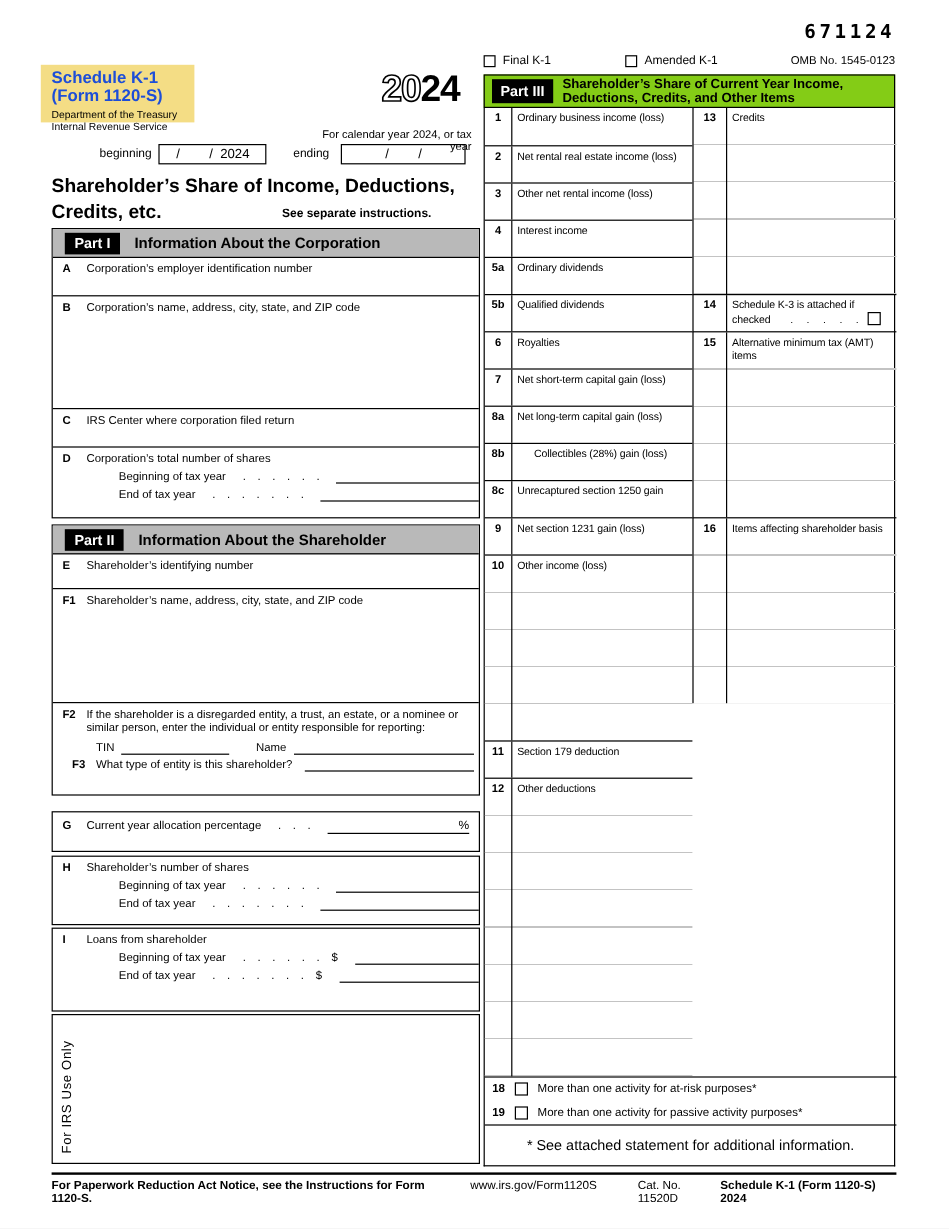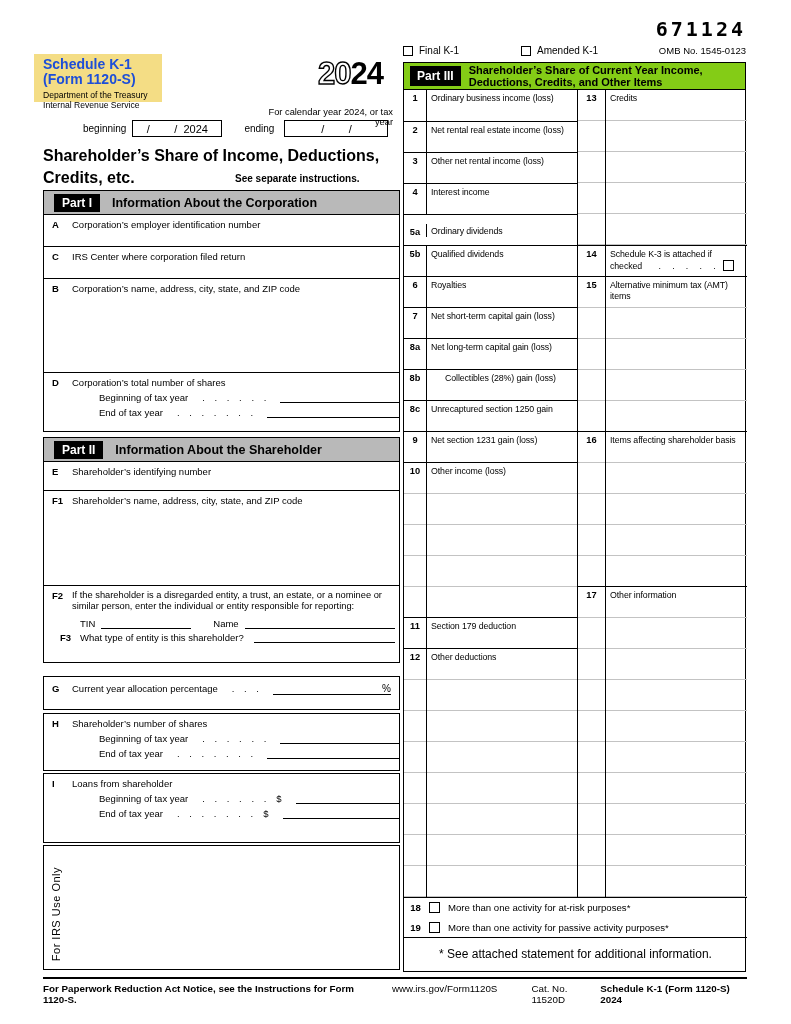--- a/index.html
+++ b/index.html
@@ -2,21 +2,21 @@
 <html><head>
 <meta charset="utf-8">
 <style>
   * { margin:0; padding:0; box-sizing:border-box; }
   html,body { background:#e8e8e8; }
   body { font-family:"Liberation Sans", sans-serif; color:#000; }
   .page { position:relative; width:791px; height:1024px; background:#ffffff; margin:0 auto; overflow:hidden; }
 
   
   .barcode { position:absolute; top:17px; right:45px; font-family:"DejaVu Sans Mono", monospace;
-             font-size:20px; font-weight:bold; letter-spacing:3px; }
+             font-size:16px; font-weight:bold; letter-spacing:3px; }
   .hl-yellow { position:absolute; left:34px; top:54px; width:128px; height:48px;
                background:#f3d978; opacity:.9; }
   .k1-title { position:absolute; left:43px; top:57px; font-size:14px; font-weight:bold;
               line-height:15px; color:#1d4ed8; z-index:2; }
   .treasury { position:absolute; left:43px; top:90px; font-size:8.6px; line-height:10px; z-index:2; }
   .year { position:absolute; left:318px; top:56px; font-size:31px; font-weight:bold; letter-spacing:-1px; }
   .year .outline { color:#fff; -webkit-text-stroke:1.4px #000; font-weight:600; }
   .chkrow { position:absolute; left:403px; top:45px; width:343px; font-size:10px; display:flex; align-items:center; }
   .cb { display:inline-block; width:10px; height:10px; border:1px solid #000; background:#fff; }
   .chkrow .lbl { margin-left:6px; }
@@ -123,25 +123,25 @@
   <div class="see-sep">See separate instructions.</div>
 
   <div class="panel" style="top:190px; height:242px;">
     <div class="partbar">
       <span class="partbadge">Part I</span>
       <span class="ptitle">Information About the Corporation</span>
     </div>
     <div class="lrow" style="height:32px;">
       <span class="letter">A</span><span class="rlabel">Corporation’s employer identification number</span>
     </div>
+    <div class="lrow" style="height:94px;">
+      <span class="letter">B</span><span class="rlabel">Corporation’s name, address, city, state, and ZIP code</span>
+    </div>
     <div class="lrow" style="height:32px;">
       <span class="letter">C</span><span class="rlabel">IRS Center where corporation filed return</span>
-    </div>
-    <div class="lrow" style="height:94px;">
-      <span class="letter">B</span><span class="rlabel">Corporation’s name, address, city, state, and ZIP code</span>
     </div>
     <div class="lrow" style="height:59px;">
       <span class="letter">D</span><span class="rlabel">Corporation’s total number of shares</span>
       <div class="leader-row">
         <span>Beginning of tax year</span>
         <span class="dots">. . . . . .</span>
         <span class="fill"></span>
       </div>
       <div class="leader-row">
         <span>End of tax year</span>
@@ -244,21 +244,21 @@
       <span class="p3lbl">Net rental real estate income (loss)</span>
     </div>
     <div class="p3item bt" style="left:0;top:62px;width:173px;height:31px;">
       <span class="p3num">3</span>
       <span class="p3lbl">Other net rental income (loss)</span>
     </div>
     <div class="p3item bt" style="left:0;top:93px;width:173px;height:31px;">
       <span class="p3num">4</span>
       <span class="p3lbl">Interest income</span>
     </div>
-    <div class="p3item bt" style="left:0;top:124px;width:173px;height:31px;align-items:center;">
+    <div class="p3item bt" style="left:0;top:124px;width:173px;height:31px;">
       <span class="p3num">5a</span>
       <span class="p3lbl">Ordinary dividends</span>
     </div>
     <div class="p3item bt" style="left:0;top:155px;width:173px;height:31px;">
       <span class="p3num">5b</span>
       <span class="p3lbl">Qualified dividends</span>
     </div>
     <div class="p3item bt" style="left:0;top:186px;width:173px;height:31px;">
       <span class="p3num">6</span>
       <span class="p3lbl">Royalties</span>
@@ -310,24 +310,20 @@
       </span>
     </div>
     <div class="p3item bl bt sublines" style="left:173px;top:186px;width:170px;height:155px;">
       <span class="p3num wide">15</span>
       <span class="p3lbl">Alternative minimum tax (AMT) items</span>
     </div>
     <div class="p3item bl bt sublines" style="left:173px;top:341px;width:170px;height:155px;">
       <span class="p3num wide">16</span>
       <span class="p3lbl">Items affecting shareholder basis</span>
     </div>
-    <div class="p3item bl bt sublines" style="left:173px;top:496px;width:170px;height:311px;">
-      <span class="p3num wide">17</span>
-      <span class="p3lbl">Other information</span>
-    </div>
 
     <div class="p3brow bt" style="left:0;top:807px;width:343px;height:20px;">
       <span class="bnum">18</span>
       <span class="cb-sm"></span>
       <span class="lbl">More than one activity for at-risk purposes*</span>
     </div>
     <div class="p3brow" style="left:0;top:827px;width:343px;height:20px;">
       <span class="bnum">19</span>
       <span class="cb-sm"></span>
       <span class="lbl">More than one activity for passive activity purposes*</span>

